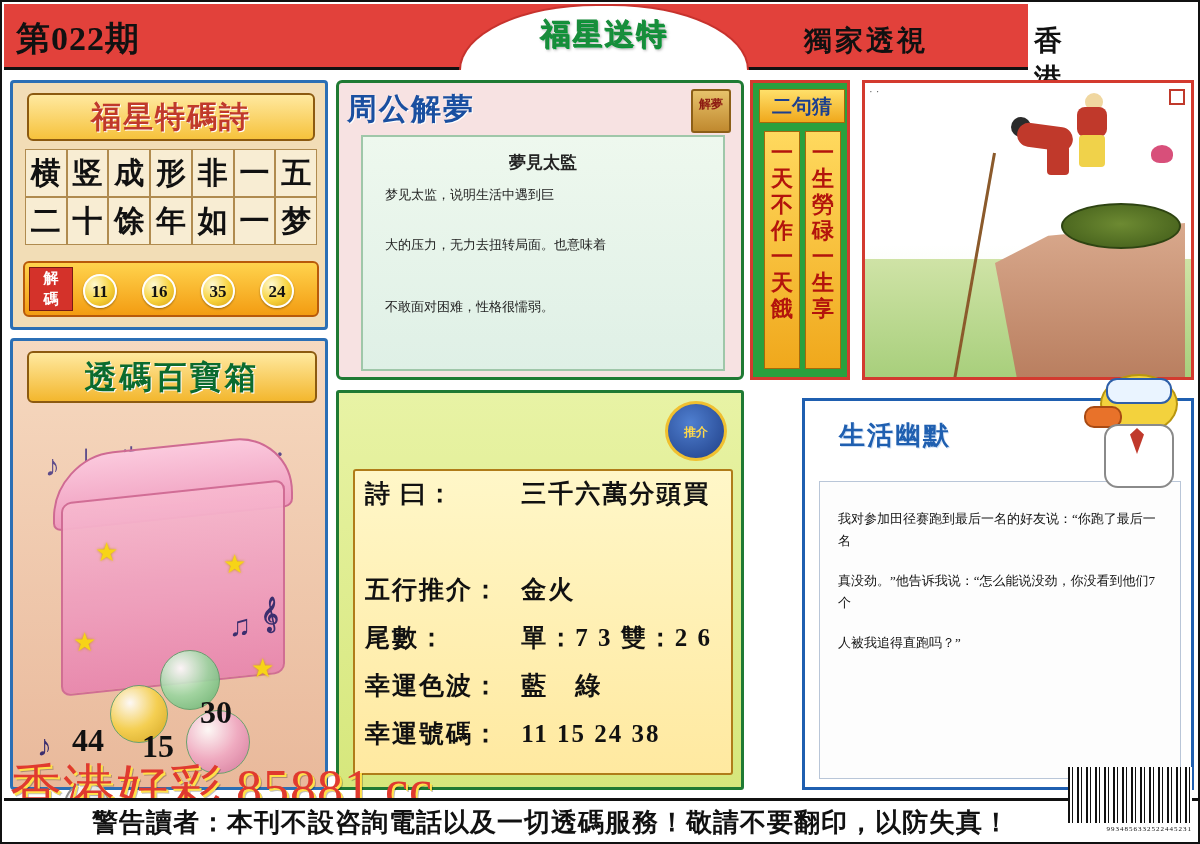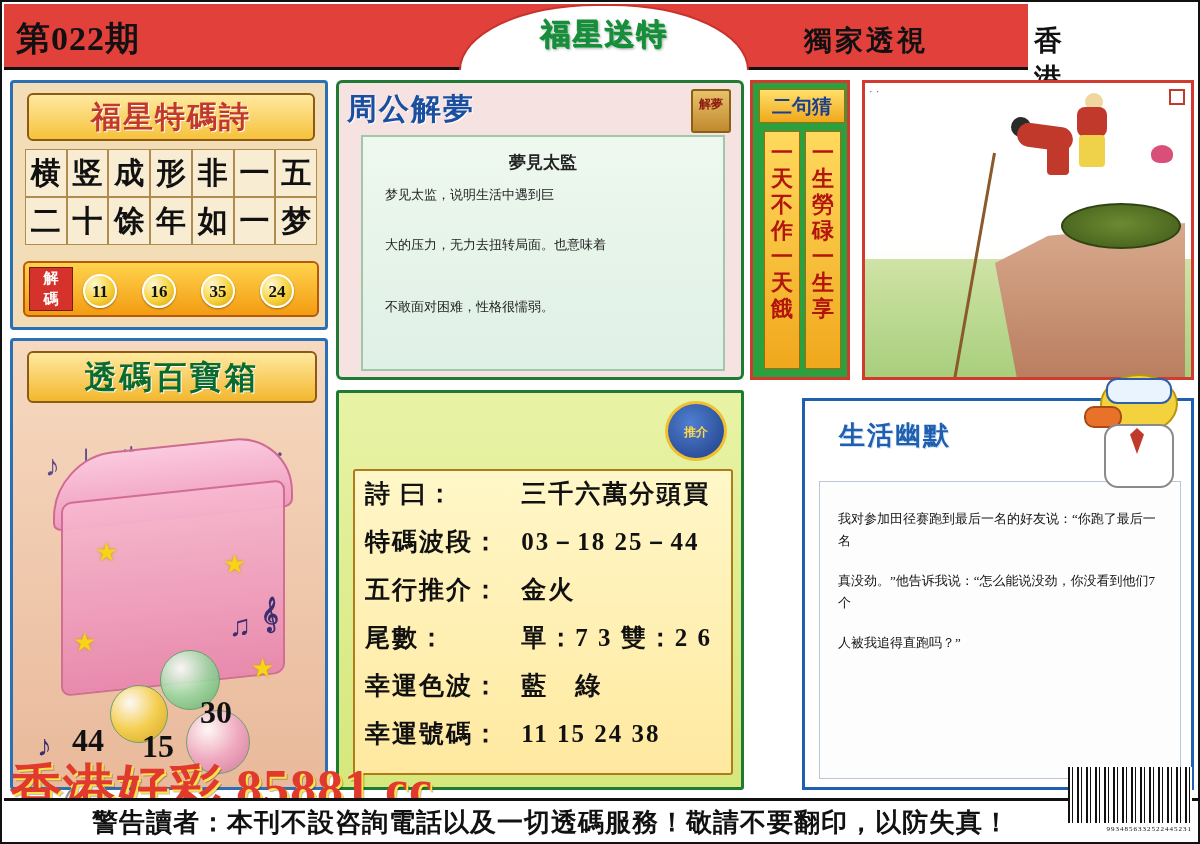--- a/index.html
+++ b/index.html
@@ -362,21 +362,21 @@
   }
   .m-head{position:absolute;left:20px;top:12px;width:74px;height:56px;border-radius:50%;background:#f3d23d;border:2px solid #b9960f;}
   .m-beak{position:absolute;left:4px;top:44px;width:34px;height:18px;border-radius:10px;background:#e8722a;border:2px solid #a84a13;}
   .m-glass{position:absolute;left:26px;top:16px;width:62px;height:22px;border-radius:11px;background:#eaf4ff;border:2px solid #2f5fa8;}
   .m-body{position:absolute;left:24px;top:62px;width:66px;height:60px;border-radius:14px;background:#ffffff;border:2px solid #8a8a8a;}
   .m-tie{position:absolute;left:50px;top:66px;width:14px;height:26px;background:#c0392b;clip-path:polygon(50% 0,100% 25%,50% 100%,0 25%);}
 
   
   .watermark{
     position:absolute;left:8px;top:756px;width:760px;height:62px;
-    font-size:52px;font-weight:bold;
+    font-size:52px;font-weight:normal;
     color:#e03a2f;
     letter-spacing:1px;
     text-shadow:2px 2px 0 #ffe14a, 3px 3px 0 rgba(0,0,0,.25);
     line-height:62px;
     white-space:nowrap;
   }
   .footer-bar{
     position:absolute;left:2px;bottom:2px;width:1194px;height:42px;
     background:#ffffff;border-top:3px solid #111;
     box-sizing:border-box;
@@ -487,24 +487,20 @@
       </div>
     </div>
 
     <div class="recomm">
       <div class="rec-emblem">推介</div>
       <div class="rec-body">
         <div class="rec-row r0">
           <span class="lbl">詩 曰：</span>
           <span class="val">三千六萬分頭買</span>
         </div>
-        <div class="rec-row r1">
-          <span class="lbl">特碼波段：</span>
-          <span class="val">03－18 25－44</span>
-        </div>
         <div class="rec-row r2">
           <span class="lbl">五行推介：</span>
           <span class="val">金火</span>
         </div>
         <div class="rec-row r3">
           <span class="lbl">尾數：</span>
           <span class="val">單：7 3  雙：2 6</span>
         </div>
         <div class="rec-row r4">
           <span class="lbl">幸運色波：</span>

